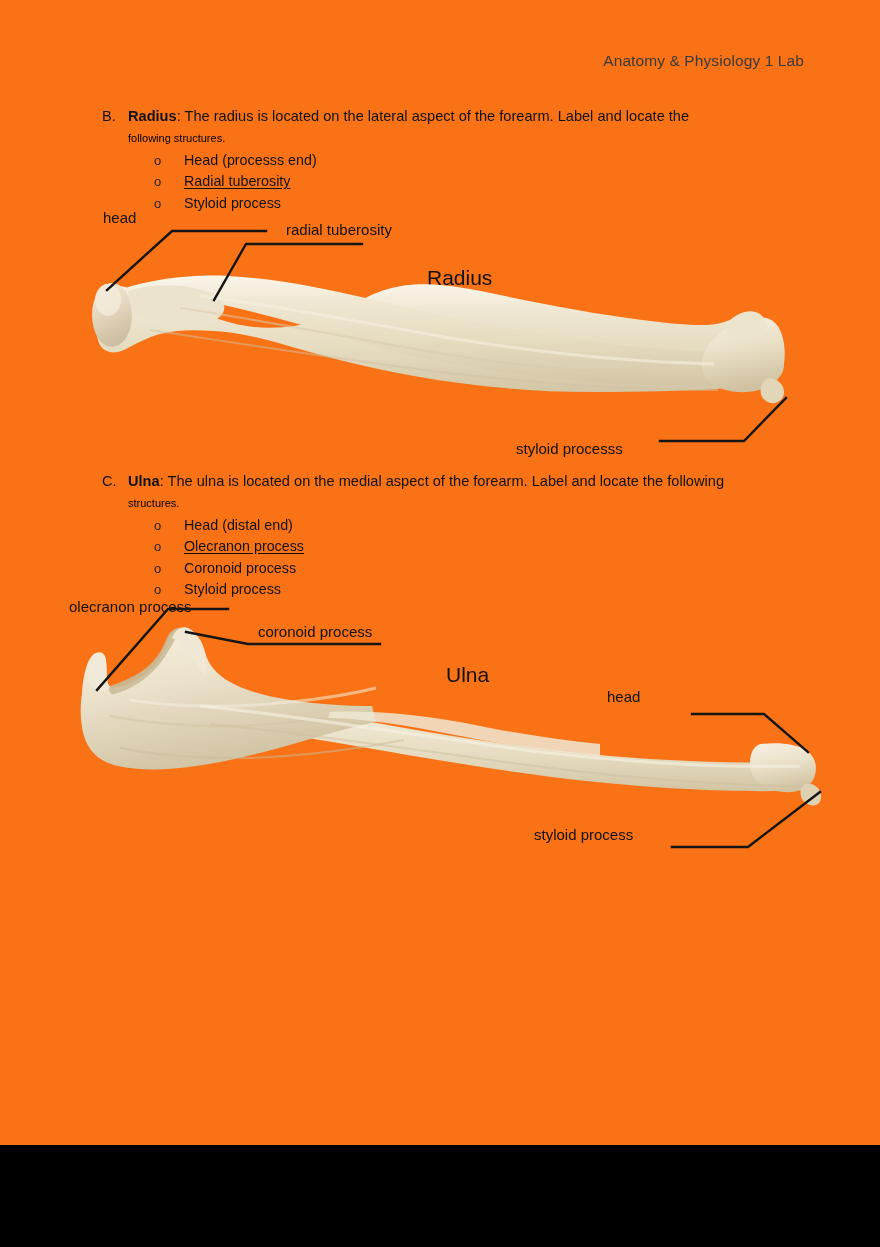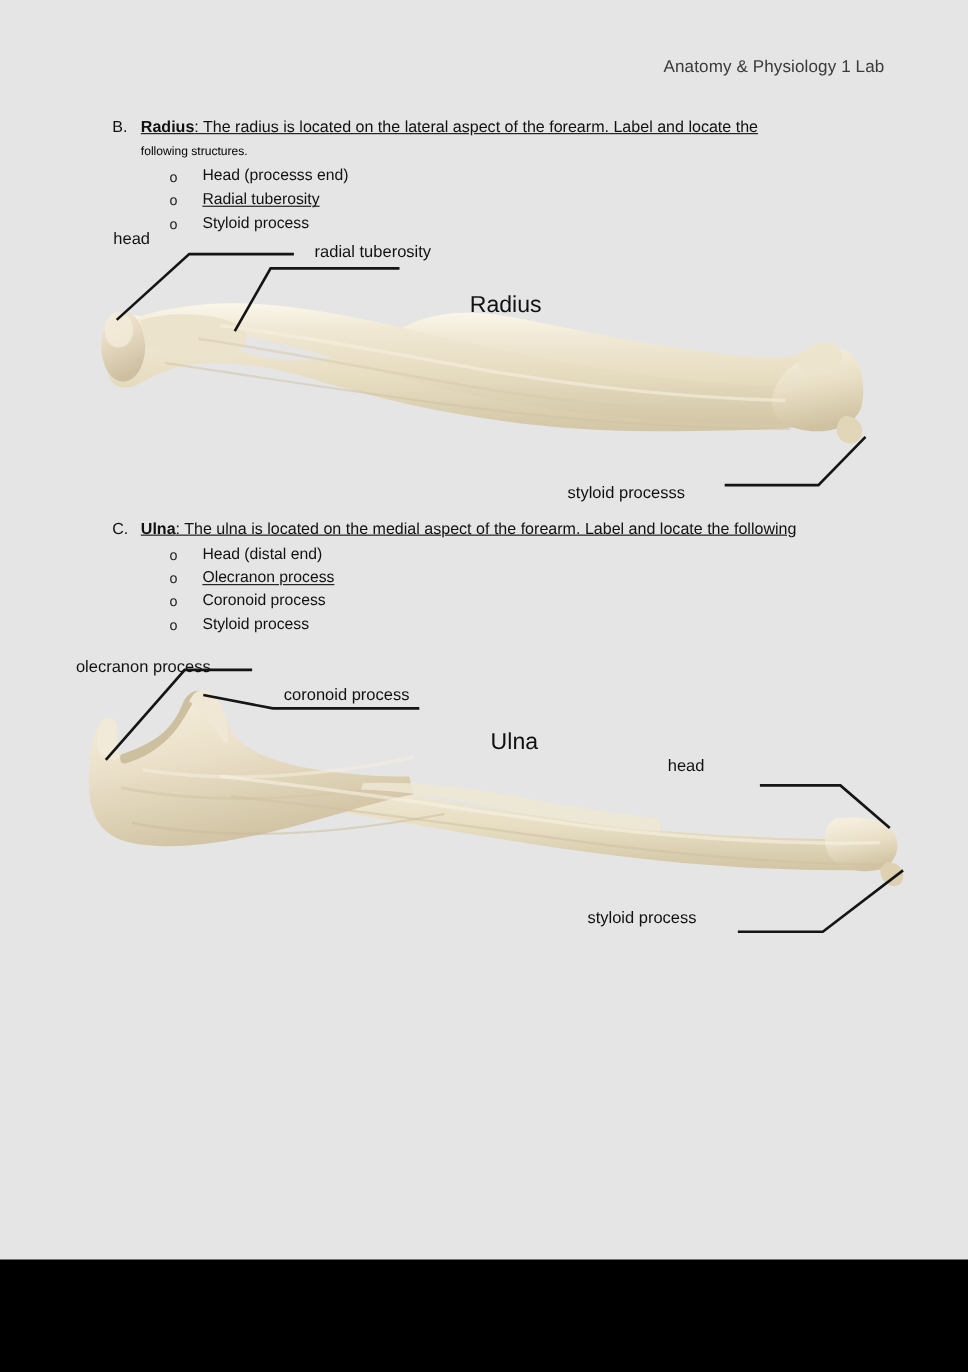--- a/index.html
+++ b/index.html
@@ -8,21 +8,21 @@
     background: #ffffff;
   }
   body {
     font-family: "Liberation Sans", sans-serif;
     color: #000000;
   }
   #page {
     position: relative;
     width: 880px;
     height: 1247px;
-    background: #e5e5e5;
+    background: #f97316;
     overflow: hidden;
   }
 
   
   .doc-header {
     position: absolute;
     top: 52px;
     right: 76px;
     font-size: 15.5px;
     color: #3a3a3a;
@@ -43,21 +43,20 @@
     line-height: 21.5px;
     color: #111;
   }
   .sec-letter {
     width: 26px;
     flex: 0 0 26px;
     font-size: 14.6px;
   }
   .sec-body {
     flex: 1 1 auto;
-    text-decoration: underline;
   }
   .sec-body b { font-weight: 700; }
   .sec-cont {
     margin-left: 26px;
     font-size: 11px;
     line-height: 21.5px;
   }
   ul.bullets {
     list-style: none;
     margin: 1px 0 0 0;
@@ -157,20 +156,21 @@
   <div class="fig-label" style="left:103px; top:209px;">head</div>
   <div class="fig-label" style="left:286px; top:221px;">radial tuberosity</div>
   <div class="fig-title" style="left:427px; top:266px;">Radius</div>
   <div class="fig-label" style="left:516px; top:424px;margin-top:16px;">styloid processs</div>
 
   <div class="section" style="top:471px;">
     <div class="sec-line">
       <span class="sec-letter">C.</span>
       <span class="sec-body"><b>Ulna</b><span>:  The ulna is located on the medial aspect of the forearm.  Label and locate the following</span></span>
     </div>
+    <div class="sec-cont">structures.</div>
     <ul class="bullets">
       <li>
         <span class="bullet-o">o</span>
         <span>Head (distal end)</span>
       </li>
       <li>
         <span class="bullet-o">o</span>
         <span class="u">Olecranon process</span>
       </li>
       <li>

